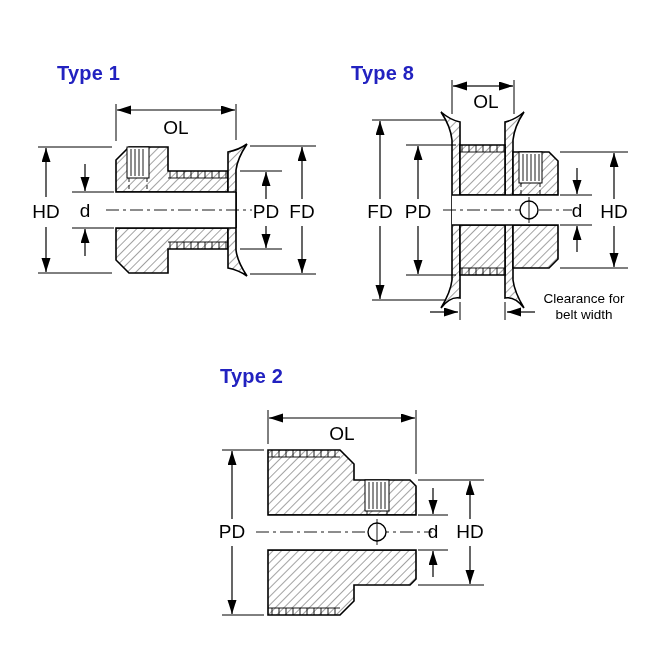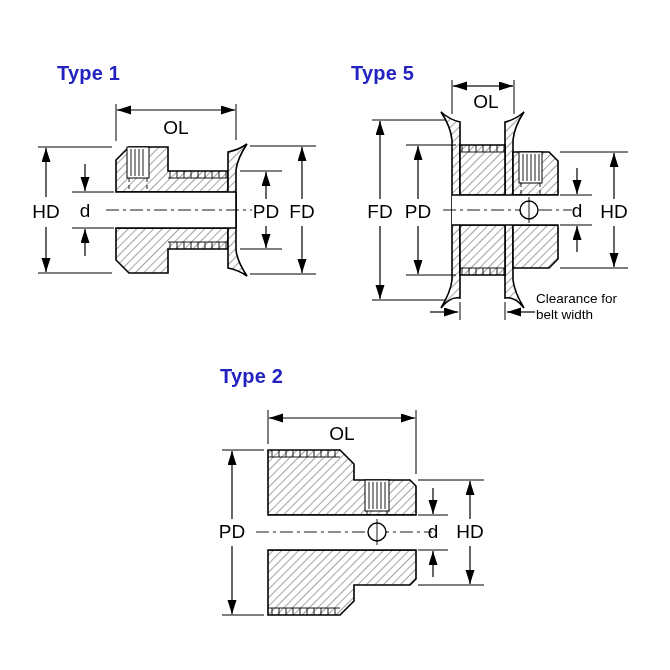--- a/index.html
+++ b/index.html
@@ -7,40 +7,40 @@
   .canvas {
     position:relative; width:670px; height:616px; background:#ffffff;
     font-family:"Liberation Sans", sans-serif; overflow:hidden;
   }
   .type-title {
     position:absolute; font-size:20px; font-weight:bold; color:#2222c0;
     letter-spacing:0.2px;
   }
   .note {
     position:absolute; left:536px; top:291px; width:96px;
-    font-size:13.5px; line-height:1.22; color:#000; 
+    font-size:13.5px; line-height:1.22; color:#000; text-align:center;
   }
   svg { position:absolute; left:0; top:0; }
   .sec  { stroke:#000; stroke-width:1.6; stroke-linejoin:miter; }
   .out  { fill:none; stroke:#000; stroke-width:1.6; }
   .thin { fill:none; stroke:#000; stroke-width:0.9; }
   .ext  { fill:none; stroke:#000; stroke-width:1; }
   .dim  { fill:none; stroke:#000; stroke-width:1.2; }
   .cl   { fill:none; stroke:#000; stroke-width:0.9; stroke-dasharray:13 4 3 4; }
   .dash { fill:none; stroke:#000; stroke-width:0.9; stroke-dasharray:4 3; }
   .scr  { fill:#fff; stroke:#000; stroke-width:1; }
   .lbl  { font-family:"Liberation Sans", sans-serif; font-size:19px; fill:#000; text-anchor:middle; }
 </style>
 </head>
 <body>
 
 <div class="canvas">
 
   <div class="type-title" style="left:57px; top:62px;">Type 1</div>
-  <div class="type-title" style="left:351px; top:62px;">Type 5</div>
+  <div class="type-title" style="left:351px; top:62px;">Type 8</div>
   <div class="type-title" style="left:220px; top:365px;">Type 2</div>
 
   <svg width="670" height="670" viewBox="0 0 670 670">
     <defs>
       <pattern id="hatch" patternUnits="userSpaceOnUse" width="6" height="6" patternTransform="rotate(45)">
         <rect width="6" height="6" fill="#ffffff"></rect>
         <line x1="0" y1="0" x2="0" y2="6" stroke="#303030" stroke-width="0.9"></line>
       </pattern>
       <marker id="arw" orient="auto" markerUnits="userSpaceOnUse" markerWidth="15" markerHeight="10" refX="14" refY="4.5">
         <path d="M0,0 L14,4.5 L0,9 Z" fill="#000"></path>

